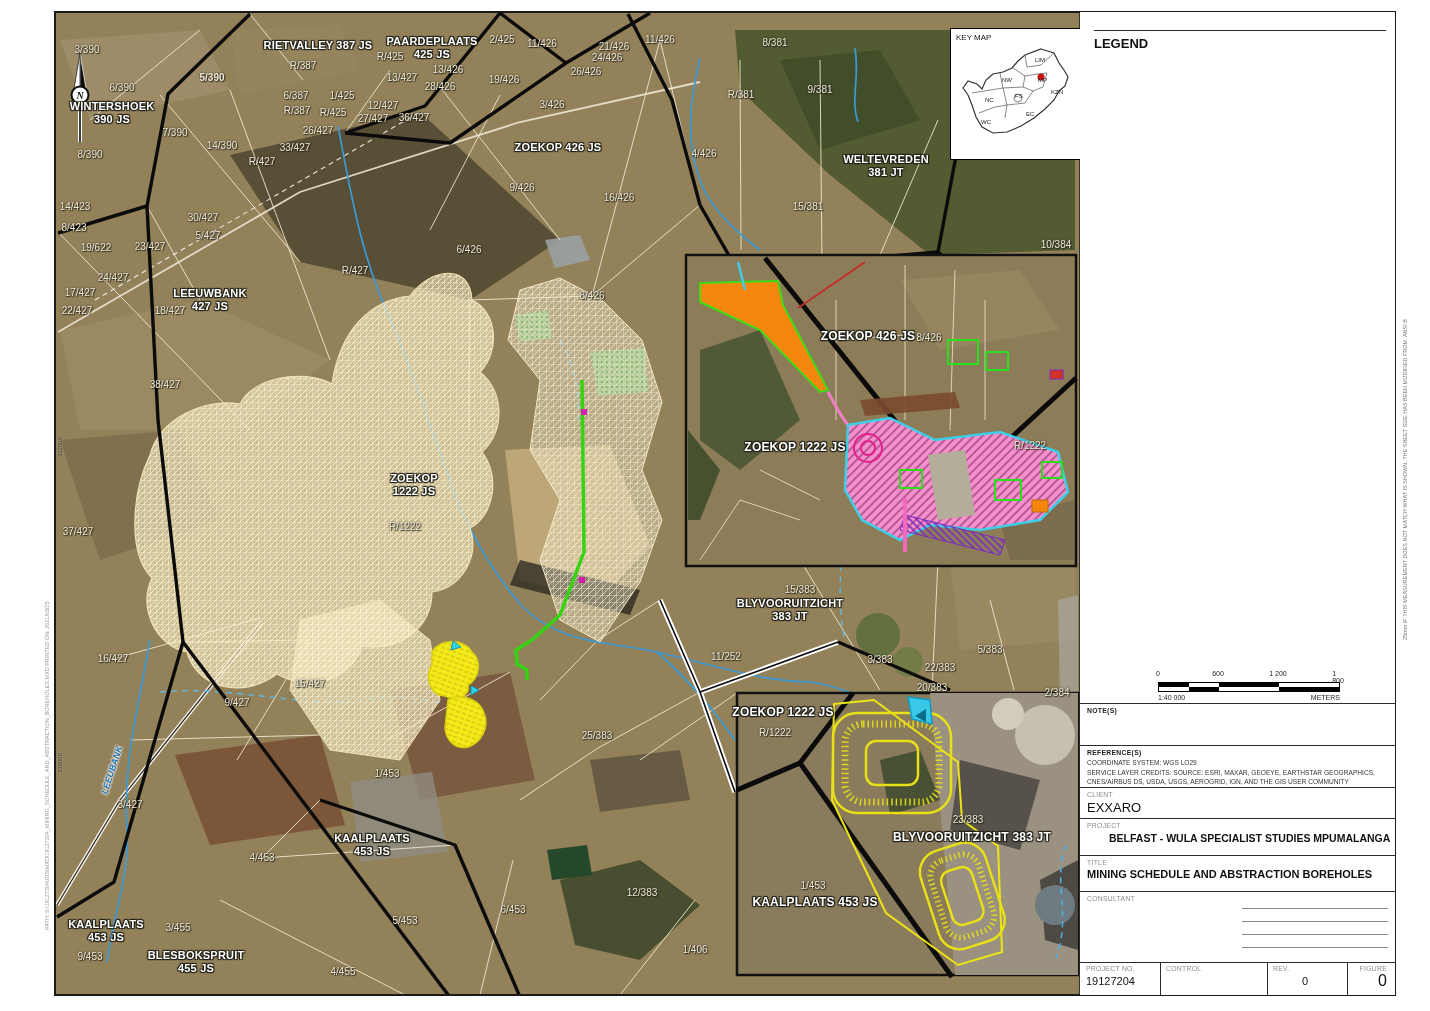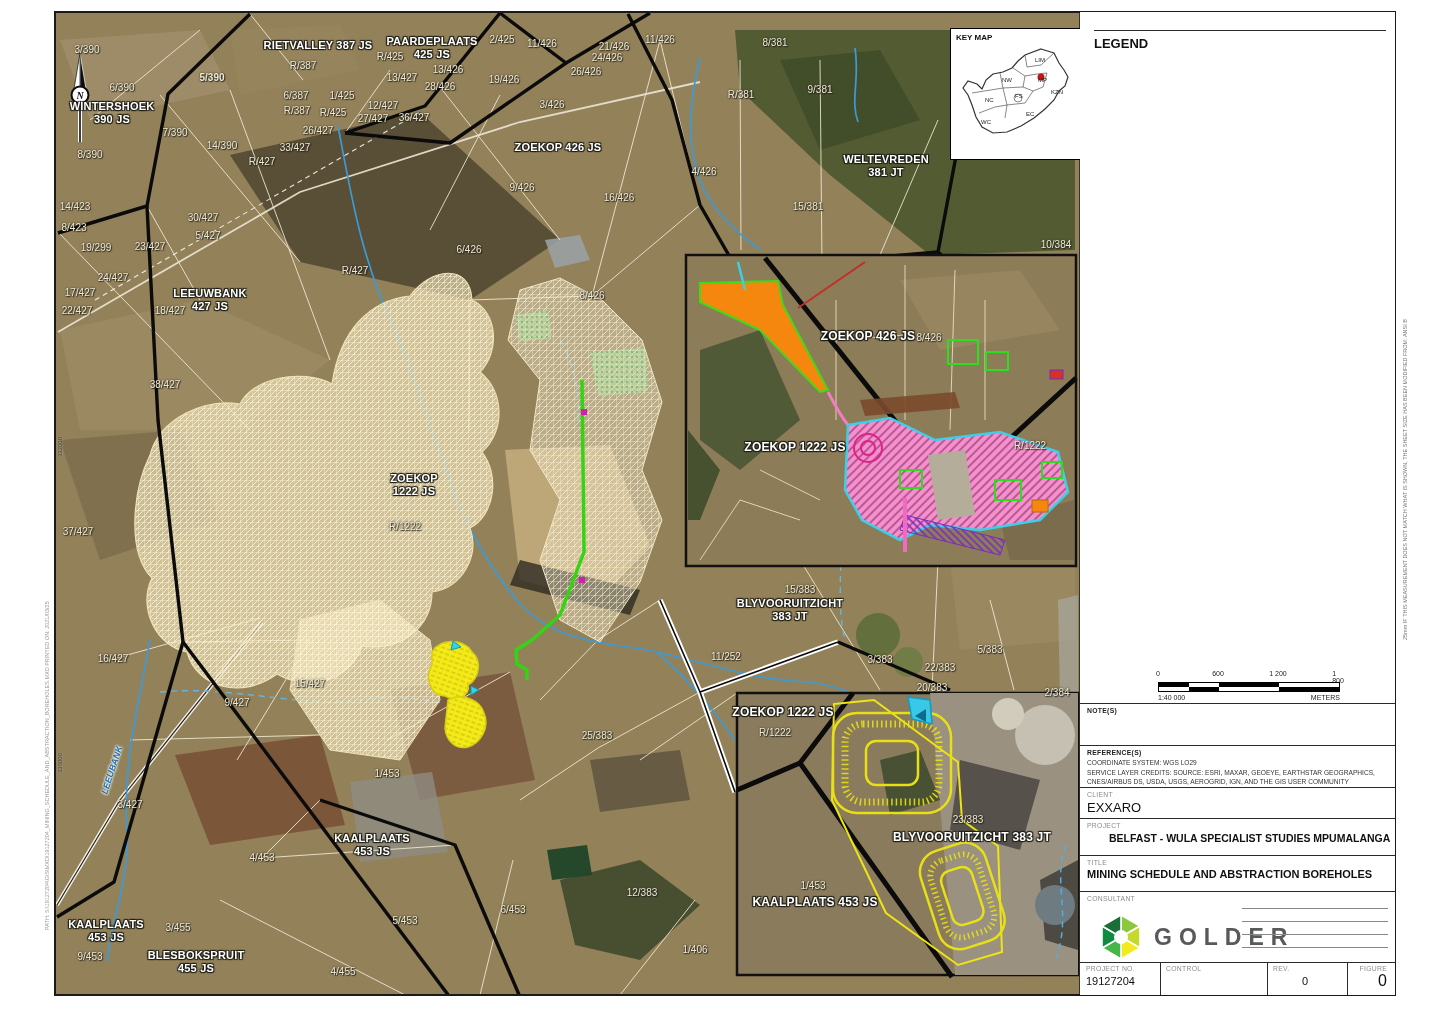--- a/index.html
+++ b/index.html
@@ -267,21 +267,21 @@
       <div class="lbl lbl-portion" style="left: 402px; top: 78px;">13/427</div>
       <div class="lbl lbl-portion" style="left: 383px; top: 106px;">12/427</div>
       <div class="lbl lbl-portion" style="left: 318px; top: 131px;">26/427</div>
       <div class="lbl lbl-portion" style="left: 373px; top: 119px;">27/427</div>
       <div class="lbl lbl-portion" style="left: 414px; top: 118px;">36/427</div>
       <div class="lbl lbl-portion" style="left: 295px; top: 148px;">33/427</div>
       <div class="lbl lbl-portion" style="left: 262px; top: 162px;">R/427</div>
       <div class="lbl lbl-portion" style="left: 355px; top: 271px;">R/427</div>
       <div class="lbl lbl-portion" style="left: 75px; top: 207px;">14/423</div>
       <div class="lbl lbl-portion" style="left: 74px; top: 228px;">8/423</div>
-      <div class="lbl lbl-portion" style="left: 96px; top: 248px;">19/299</div>
+      <div class="lbl lbl-portion" style="left: 96px; top: 248px;">19/622</div>
       <div class="lbl lbl-portion" style="left: 150px; top: 247px;">23/427</div>
       <div class="lbl lbl-portion" style="left: 203px; top: 218px;">30/427</div>
       <div class="lbl lbl-portion" style="left: 208px; top: 236px;">5/427</div>
       <div class="lbl lbl-portion" style="left: 113px; top: 278px;">24/427</div>
       <div class="lbl lbl-portion" style="left: 80px; top: 293px;">17/427</div>
       <div class="lbl lbl-portion" style="left: 77px; top: 311px;">22/427</div>
       <div class="lbl lbl-portion" style="left: 124px; top: 311px; margin-left: 46px;">18/427</div>
       <div class="lbl lbl-portion" style="left: 165px; top: 385px;">38/427</div>
       <div class="lbl lbl-portion" style="left: 78px; top: 532px; text-align: center;">37/427</div>
       <div class="lbl lbl-portion" style="left: 113px; top: 659px;">16/427</div>
@@ -291,21 +291,21 @@
       <div class="lbl lbl-portion" style="left: 502px; top: 40px;">2/425</div>
       <div class="lbl lbl-portion" style="left: 542px; top: 44px;">11/426</div>
       <div class="lbl lbl-portion" style="left: 614px; top: 47px;">21/426</div>
       <div class="lbl lbl-portion" style="left: 660px; top: 40px;">11/426</div>
       <div class="lbl lbl-portion" style="left: 607px; top: 58px;">24/426</div>
       <div class="lbl lbl-portion" style="left: 448px; top: 70px;">13/426</div>
       <div class="lbl lbl-portion" style="left: 586px; top: 72px;">26/426</div>
       <div class="lbl lbl-portion" style="left: 504px; top: 80px;">19/426</div>
       <div class="lbl lbl-portion" style="left: 440px; top: 87px;">28/426</div>
       <div class="lbl lbl-portion" style="left: 552px; top: 105px;">3/426</div>
-      <div class="lbl lbl-portion" style="left: 690px; top: 172px; padding-left: 28px;">4/426</div>
+      <div class="lbl lbl-portion" style="left: 690px; top: 154px; padding-left: 28px;">4/426</div>
       <div class="lbl lbl-portion" style="left: 522px; top: 188px;">9/426</div>
       <div class="lbl lbl-portion" style="left: 619px; top: 198px;">16/426</div>
       <div class="lbl lbl-portion" style="left: 469px; top: 250px;">6/426</div>
       <div class="lbl lbl-portion" style="left: 592px; top: 296px;">8/426</div>
       <div class="lbl lbl-portion" style="left: 775px; top: 43px;">8/381</div>
       <div class="lbl lbl-portion" style="left: 741px; top: 95px;">R/381</div>
       <div class="lbl lbl-portion" style="left: 820px; top: 90px;">9/381</div>
       <div class="lbl lbl-portion" style="left: 808px; top: 207px;">15/381</div>
       <div class="lbl lbl-portion" style="left: 1056px; top: 245px;">10/384</div>
       <div class="lbl lbl-portion" style="left: 405px; top: 527px;">R/1222</div>
@@ -330,21 +330,21 @@
       <div class="lbl lbl-portion" style="left: 1030px; top: 446px;">R/1222</div>
       <div class="lbl lbl-portion" style="left: 775px; top: 733px;">R/1222</div>
       <div class="lbl lbl-portion" style="left: 968px; top: 820px;">23/383</div>
       <div class="lbl lbl-portion" style="left: 813px; top: 886px;">1/453</div>
       <div class="lbl lbl-river" style="left: 112px; top: 770px; transform: translate(-50%, -50%) rotate(-72deg);">LEEUBANK</div>
       <div class="lbl lbl-coord" style="left: 60px; top: 447px; transform: translate(-50%, -50%) rotate(-90deg);">332000</div>
       <div class="lbl lbl-coord" style="left: 60px; top: 763px; transform: translate(-50%, -50%) rotate(-90deg);">336000</div>
     </div>
 
 <div class="abs" style="left:950px;top:28px;width:135px;height:130px;background:#fff;border:1px solid #000;">
-  <div class="abs" style="left:5px;top:4px;font-size:8px;font-weight:bold;color:#111;">KEY MAP</div>
+  <div class="abs" style="left:5px;top:4px;font-size:8px;font-weight:normal;color:#111;">KEY MAP</div>
   <svg class="abs" style="left:4px;top:14px" width="127" height="112" viewBox="0 0 127 112">
     <path d="M86,6 L99,10 L104,20 L109,27 L113,34 L110,43 L104,48 L99,57 L90,66 L79,75 L66,83 L52,89 L38,90 L27,84 L21,74 L17,62 L13,52 L8,45 L13,38 L22,41 L27,46 L31,37 L38,31 L48,29 L57,25 L63,18 L70,12 Z" fill="#fff" stroke="#333" stroke-width="1.2"></path>
     <g stroke="#555" stroke-width=".7" fill="none">
       <path d="M58,25 L70,33 L82,31 L92,30"></path>
       <path d="M70,33 L68,44 L78,48 L88,44 L92,30"></path>
       <path d="M45,30 L48,45 L68,44"></path>
       <path d="M17,50 L48,45"></path>
       <path d="M48,45 L52,62 L70,60 L78,48"></path>
       <path d="M52,62 L50,75"></path>
       <path d="M24,70 L40,64 L52,62"></path>
@@ -411,35 +411,20 @@
   <div class="abs panel-label" style="left:7px;top:810px;">PROJECT</div>
   <div class="abs" style="left:7px;top:820px;font-size:10.5px;font-weight:bold;color:#111;padding-left:22px;">BELFAST - WULA SPECIALIST STUDIES MPUMALANGA</div>
 
   <div class="hline" style="left:0;top:843px;width:315px;"></div>
   <div class="abs panel-label" style="left:7px;top:847px;">TITLE</div>
   <div class="abs" style="left:7px;top:856px;font-size:11px;font-weight:bold;color:#111;">MINING SCHEDULE AND ABSTRACTION BOREHOLES</div>
 
   <div class="hline" style="left:0;top:879px;width:315px;"></div>
   <div class="abs panel-label" style="left:7px;top:883px;">CONSULTANT</div>
 
-  <div class="abs" style="left:18px;top:900px;width:220px;height:52px;">
-    <svg width="46" height="50" viewBox="0 0 46 50">
-      <g stroke="#fff" stroke-width="1.6">
-        <polygon points="23,25 23,3 42,14" fill="#8dc63f"></polygon>
-        <polygon points="23,25 42,14 42,36" fill="#c5d92d"></polygon>
-        <polygon points="23,25 42,36 23,47" fill="#f2ea1c"></polygon>
-        <polygon points="23,25 23,47 4,36" fill="#46b649"></polygon>
-        <polygon points="23,25 4,36 4,14" fill="#0f8a41"></polygon>
-        <polygon points="23,25 4,14 23,3" fill="#1b6e38"></polygon>
-      </g>
-      <polygon points="23,25 23,14 32,19.5 32,30.5 23,36 14,30.5 14,19.5" fill="#fff" opacity=".0"></polygon>
-      <circle cx="23" cy="25" r="7" fill="#fff"></circle>
-    </svg>
-    <span style="position:absolute;left:56px;top:12px;font-size:23px;font-weight:bold;color:#58595b;letter-spacing:7px;">GOLDER</span>
-  </div>
 
   <div id="tb-rows" style="position: absolute;">
         <div class="hline" style="left: 162px; top: 896px; width: 146px; background: rgb(136, 136, 136);"></div>
         <div class="hline" style="left: 162px; top: 909px; width: 146px; background: rgb(136, 136, 136);"></div>
         <div class="hline" style="left: 162px; top: 922px; width: 146px; background: rgb(136, 136, 136);"></div>
         <div class="hline" style="left: 162px; top: 935px; width: 146px; background: rgb(136, 136, 136);"></div>
       </div>
 
   <div class="hline" style="left:0;top:950px;width:315px;"></div>
   <div class="vline" style="left:80px;top:950px;height:33px;"></div>

